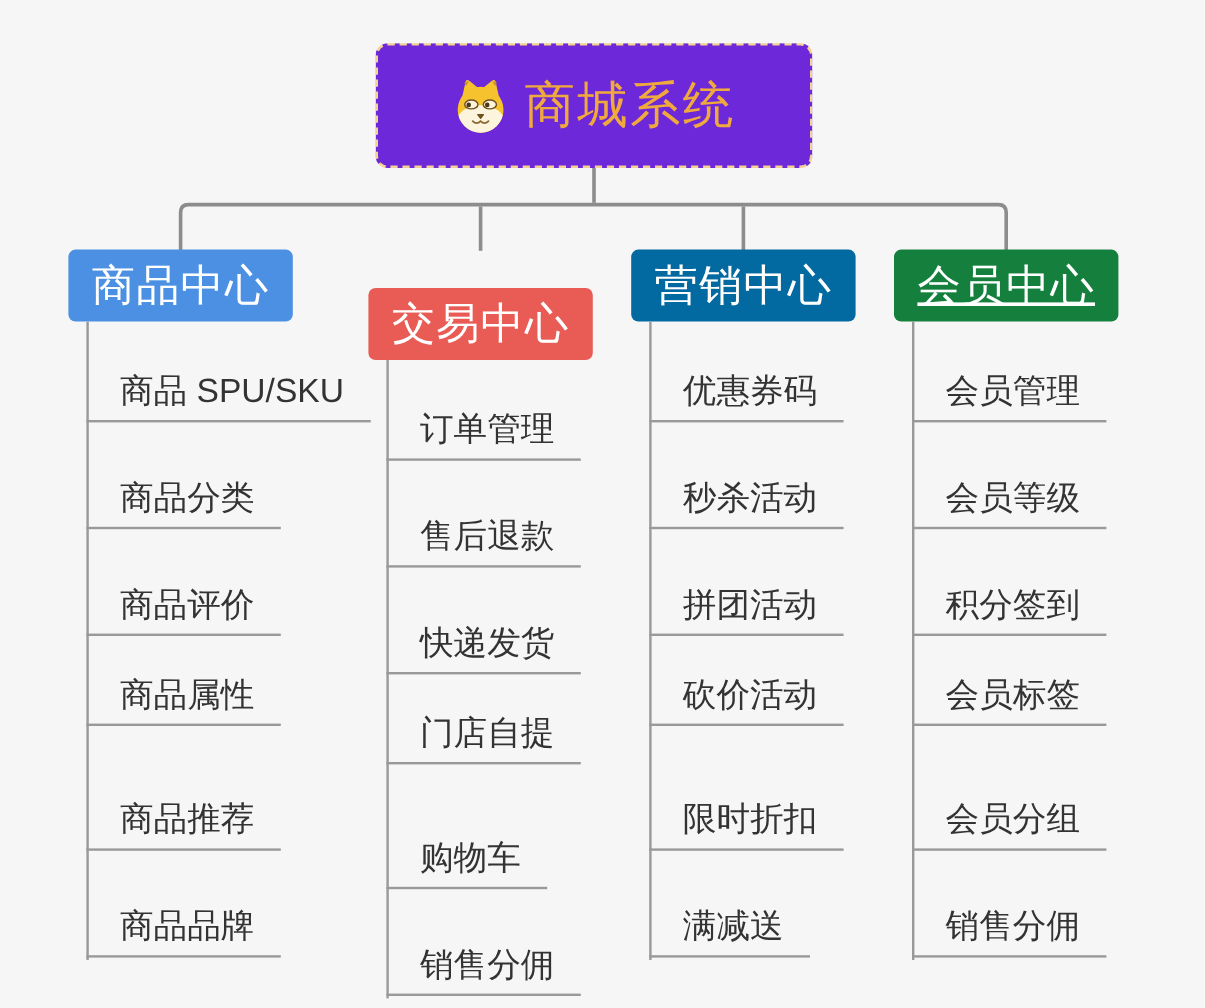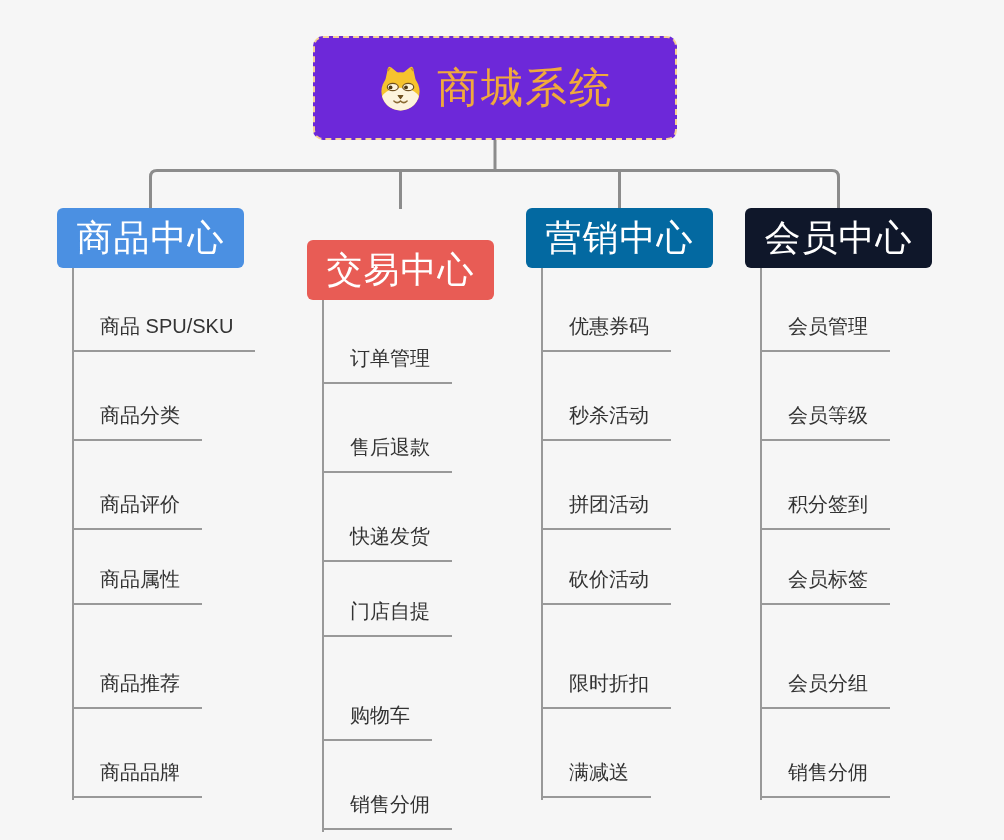--- a/index.html
+++ b/index.html
@@ -26,21 +26,21 @@
   .branch-header {
     width:187px; height:60px; border-radius:6px; color:#ffffff;
     font-size:36px; letter-spacing:1px;
     display:flex; align-items:center; justify-content:center;
   }
   .vline { position:absolute; left:15px; top:60px; width:2px; height:532px; background:#999999; }
 
   
   .leaf {
     position:absolute; left:15px; white-space:nowrap;
-    font-size:20px; line-height:30px; color:#333333;
+    font-size:28px; line-height:30px; color:#333333;
     padding:0 22px 9px 28px; border-bottom:2px solid #999999;
   }
   .l0{top:103px} .l1{top:192px} .l2{top:281px} .l3{top:356px} .l4{top:460px} .l5{top:549px}
 </style>
 </head>
 <body>
 
 <div class="canvas" style="background-color: rgb(246, 246, 246);">
 
   <svg class="connectors" viewBox="0 0 1004 840" xmlns="http://www.w3.org/2000/svg">
@@ -100,21 +100,21 @@
     <div class="vline"></div>
     <div class="leaf l0">优惠券码</div>
     <div class="leaf l1">秒杀活动</div>
     <div class="leaf l2">拼团活动</div>
     <div class="leaf l3">砍价活动</div>
     <div class="leaf l4">限时折扣</div>
     <div class="leaf l5">满减送</div>
   </div>
 
   <div class="branch b3">
-    <div class="branch-header" style="background-color: #0f172a;">会员中心</div>
+    <div class="branch-header" style="background-color: #15803d; text-decoration: underline;">会员中心</div>
     <div class="vline"></div>
     <div class="leaf l0">会员管理</div>
     <div class="leaf l1">会员等级</div>
     <div class="leaf l2">积分签到</div>
     <div class="leaf l3">会员标签</div>
     <div class="leaf l4">会员分组</div>
     <div class="leaf l5">销售分佣</div>
   </div>
 
 </div>

